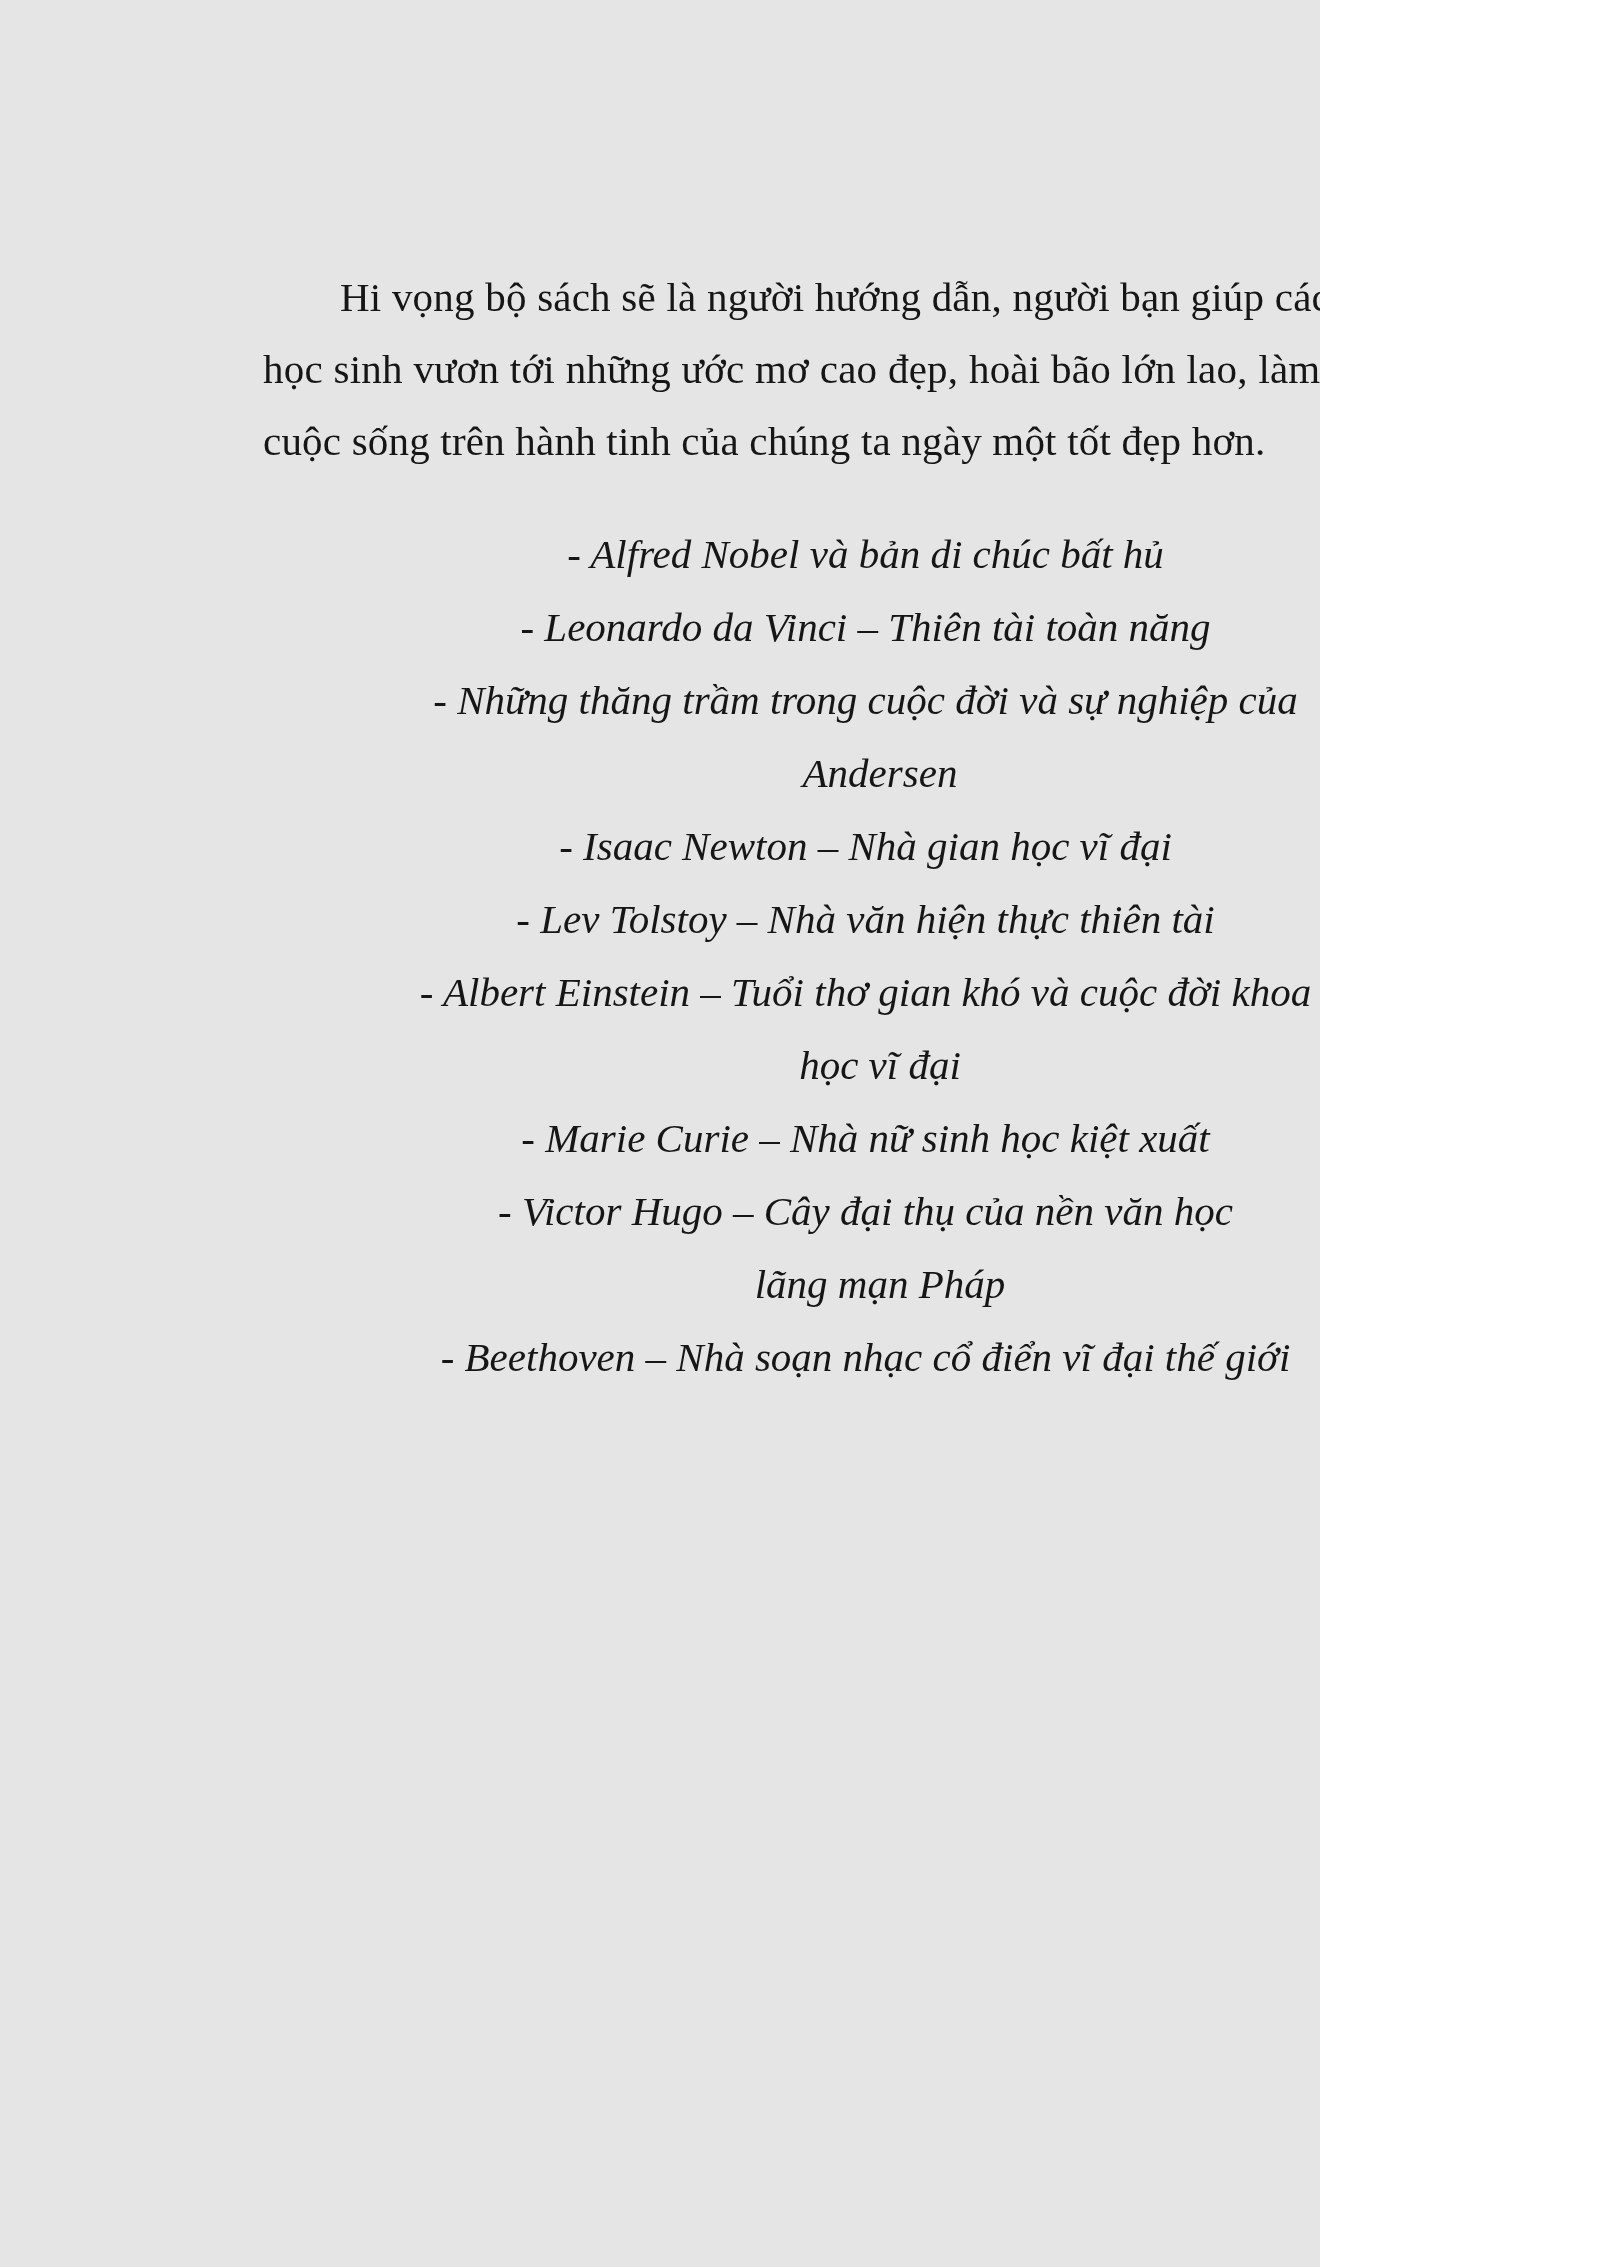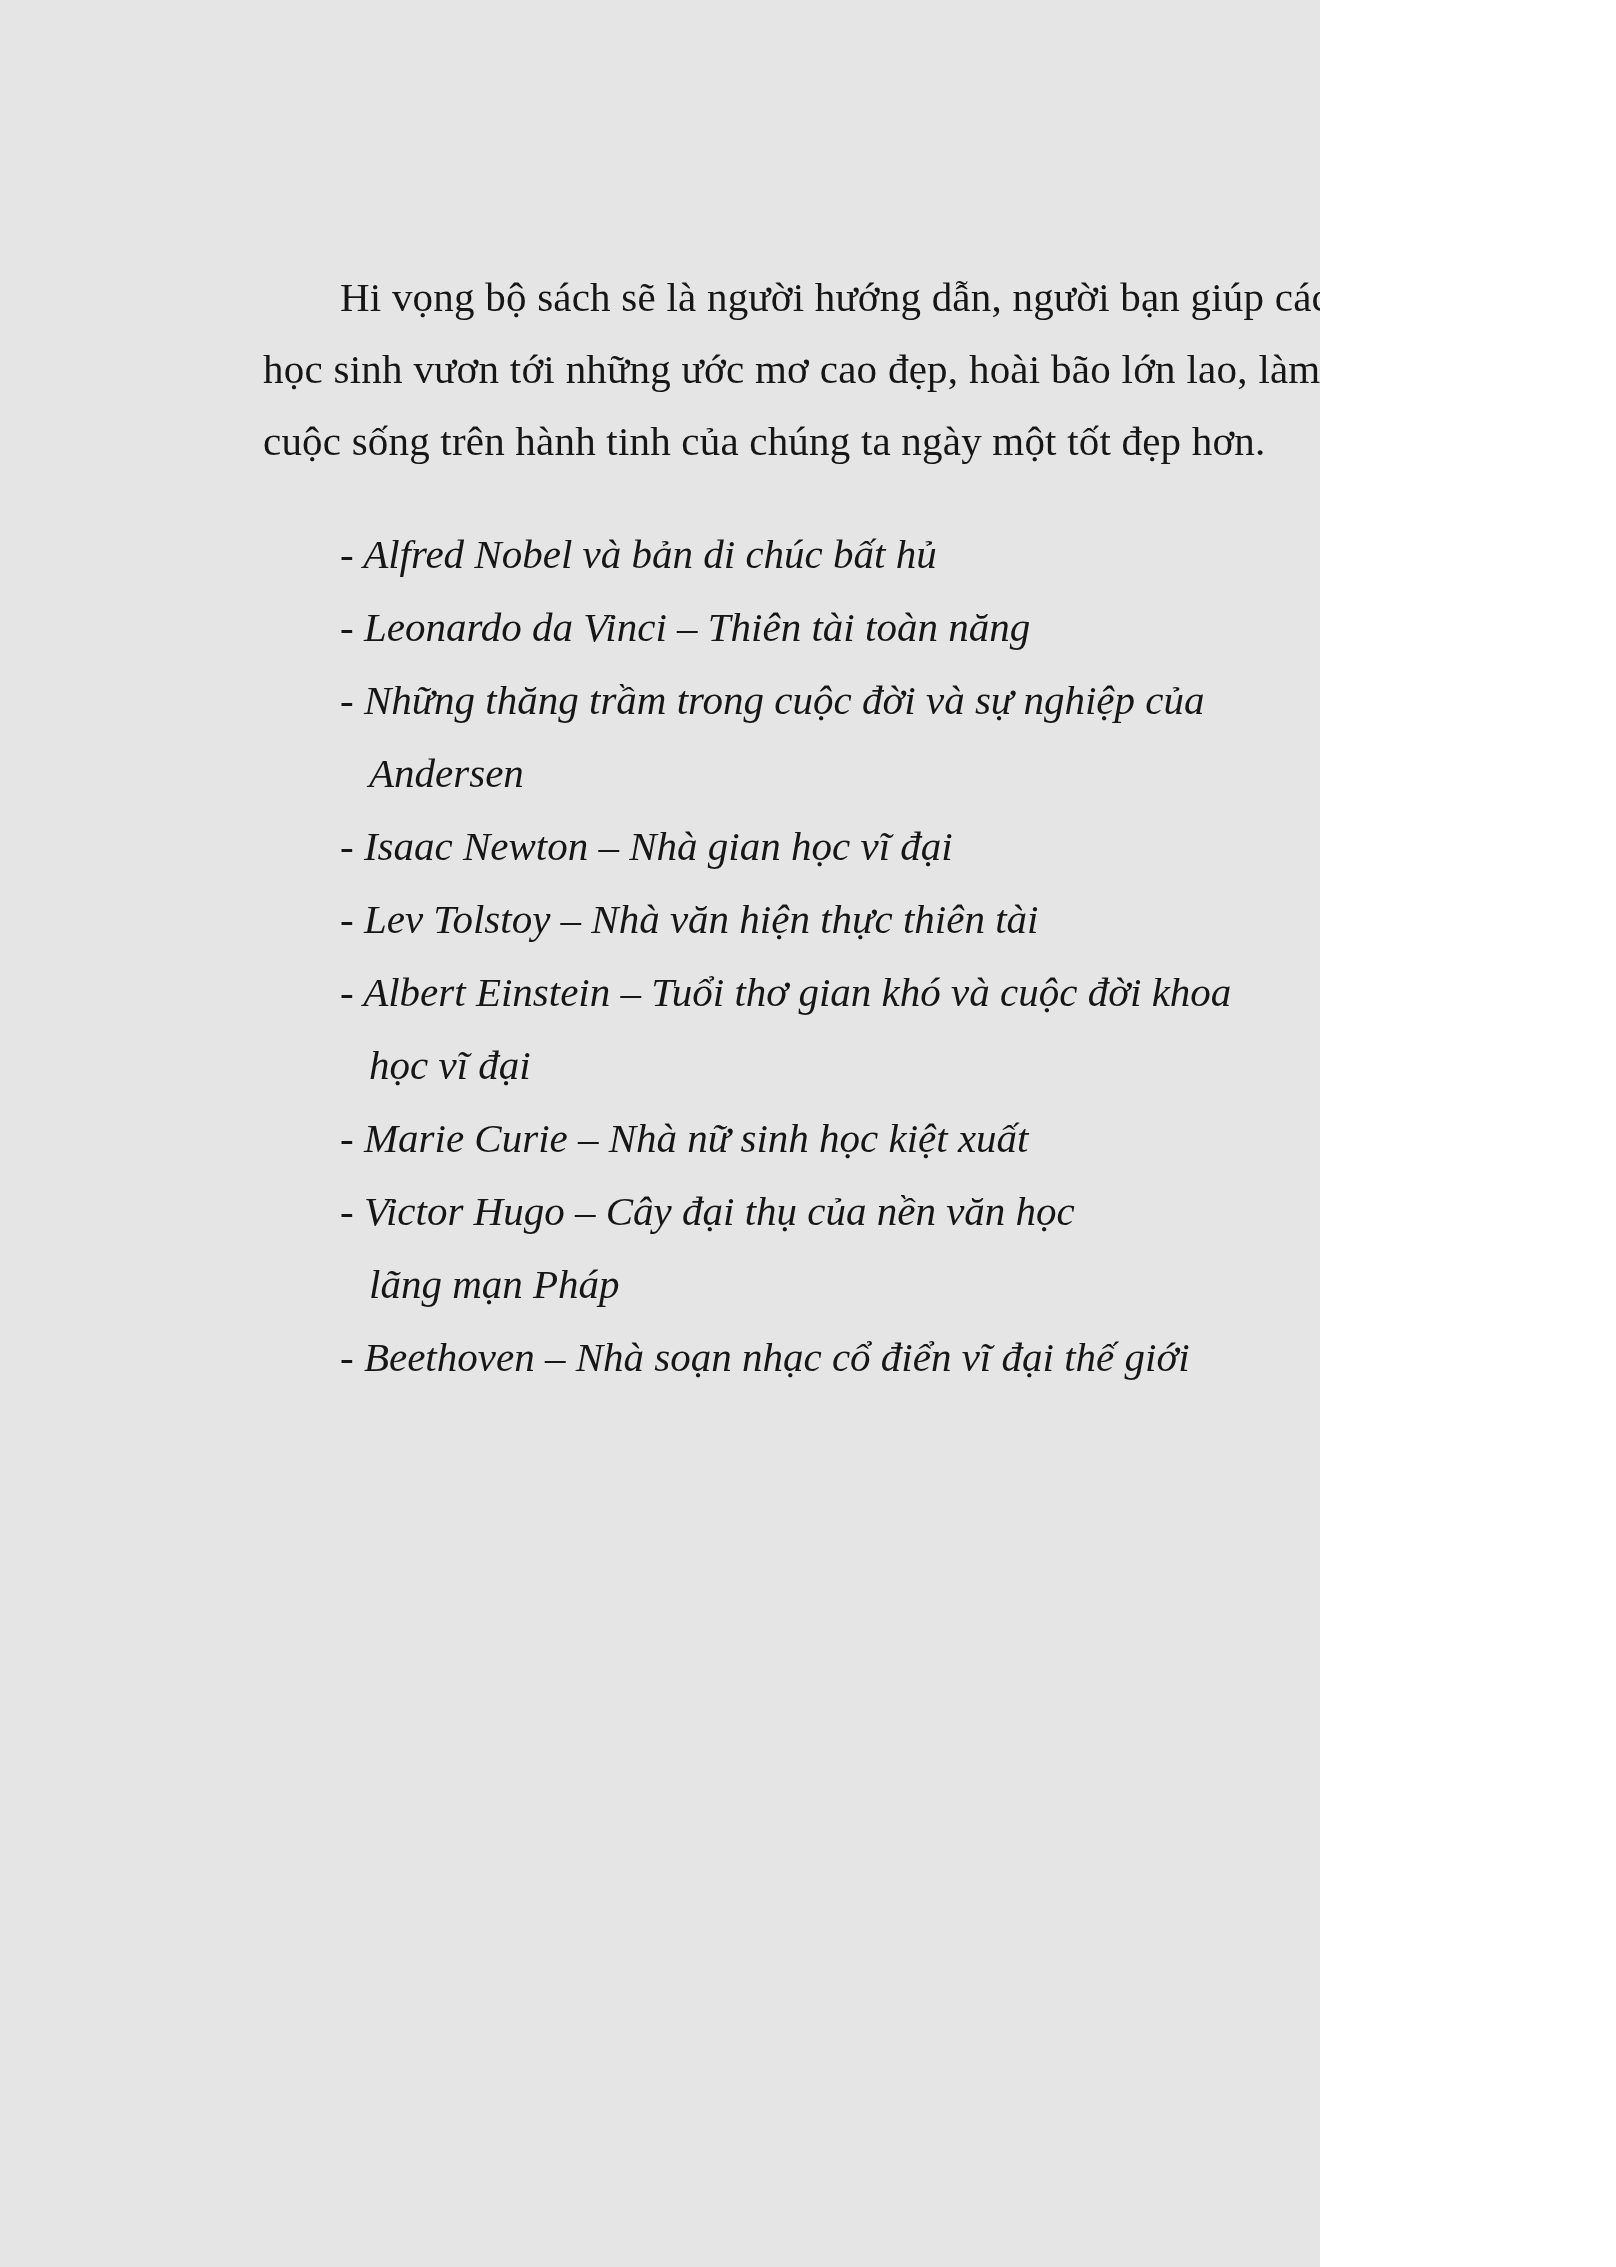--- a/index.html
+++ b/index.html
@@ -38,20 +38,21 @@
   }
   .book-list {
     margin-top: 27.5px;
     margin-left: 77px;
     font-size: 41px;
     font-style: italic;
   }
   .book-line {
     line-height: 73px;
     white-space: nowrap;
+    text-align: center;
   }
   .book-line.cont {
     padding-left: 29px;
   }
 </style>
 </head>
 <body>
 
 <div class="page">
   <div class="content">

